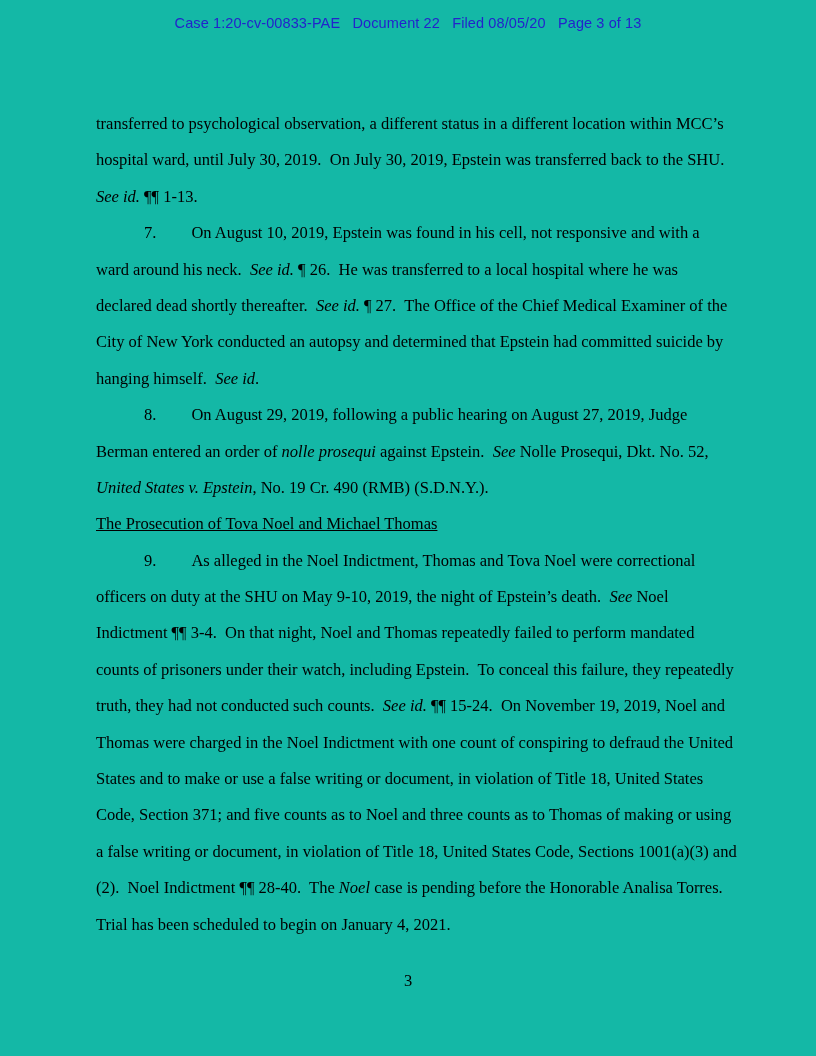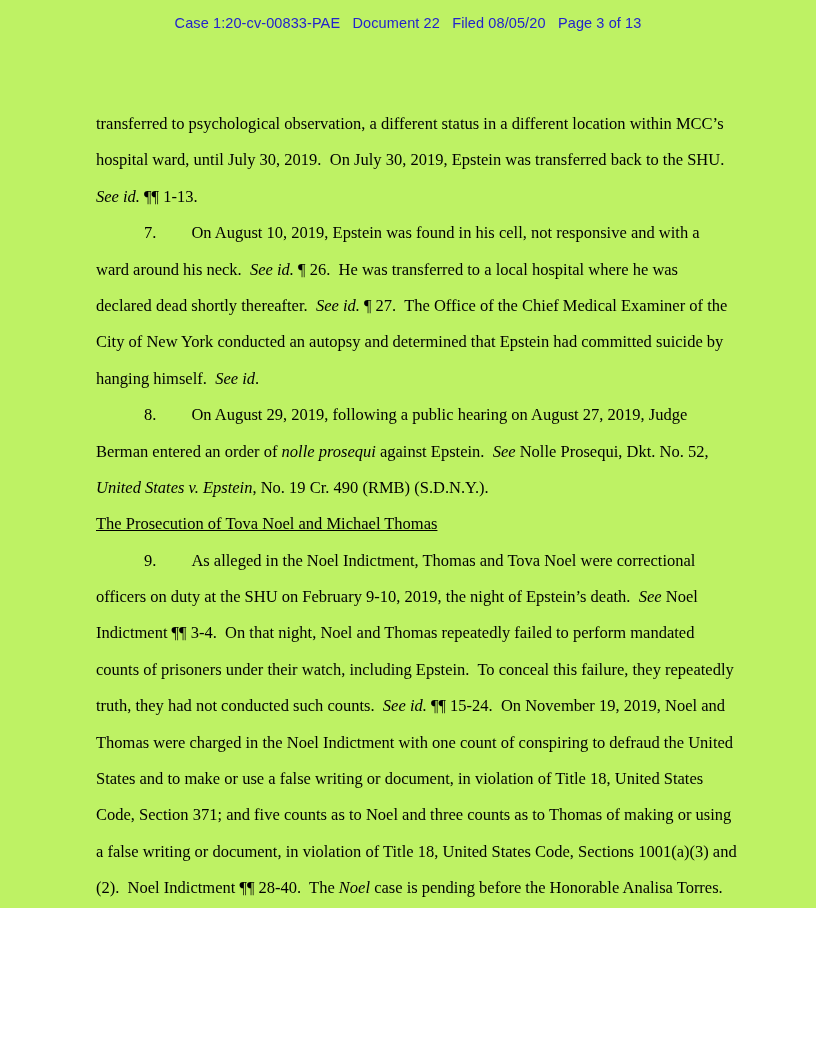--- a/index.html
+++ b/index.html
@@ -3,22 +3,22 @@
 <meta charset="utf-8">
 <style>
   html, body {
     margin: 0;
     padding: 0;
     background: #ffffff;
   }
   .page {
     position: relative;
     width: 816px;
-    height: 908px;
-    background: #bef264;
+    height: 1056px;
+    background: #14b8a6;
     overflow: hidden;
   }
   .stamp {
     position: absolute;
     top: 15px;
     left: 0;
     right: 0;
     text-align: center;
     font-family: "Liberation Sans", sans-serif;
     font-size: 14.5px;
@@ -71,21 +71,21 @@
       <div class="line"><span class="tab" style="width: 48px;"></span><span class="seg">7.</span><span class="tab" style="width: 35px;"></span><span class="seg">On August 10, 2019, Epstein was found in his cell, not responsive and with a</span></div>
       <div class="line"><span class="seg">ward around his neck.  </span><span class="seg i">See id.</span><span class="seg"> ¶ 26.  He was transferred to a local hospital where he was</span></div>
       <div class="line"><span class="seg">declared dead shortly thereafter.  </span><span class="seg i">See id.</span><span class="seg"> ¶ 27.  The Office of the Chief Medical Examiner of the</span></div>
       <div class="line"><span class="seg">City of New York conducted an autopsy and determined that Epstein had committed suicide by</span></div>
       <div class="line"><span class="seg">hanging himself.  </span><span class="seg i">See id</span><span class="seg">.</span></div>
       <div class="line"><span class="tab" style="width: 48px;"></span><span class="seg">8.</span><span class="tab" style="width: 35px;"></span><span class="seg">On August 29, 2019, following a public hearing on August 27, 2019, Judge</span></div>
       <div class="line"><span class="seg">Berman entered an order of </span><span class="seg i">nolle prosequi</span><span class="seg"> against Epstein.  </span><span class="seg i">See</span><span class="seg"> Nolle Prosequi, Dkt. No. 52,</span></div>
       <div class="line"><span class="seg i">United States v. Epstein</span><span class="seg">, No. 19 Cr. 490 (RMB) (S.D.N.Y.).</span></div>
       <div class="line center"><span class="seg u">The Prosecution of Tova Noel and Michael Thomas</span></div>
       <div class="line"><span class="tab" style="width: 48px;"></span><span class="seg">9.</span><span class="tab" style="width: 35px;"></span><span class="seg">As alleged in the Noel Indictment, Thomas and Tova Noel were correctional</span></div>
-      <div class="line"><span class="seg">officers on duty at the SHU on February 9-10, 2019, the night of Epstein’s death.  </span><span class="seg i">See</span><span class="seg"> Noel</span></div>
+      <div class="line"><span class="seg">officers on duty at the SHU on May 9-10, 2019, the night of Epstein’s death.  </span><span class="seg i">See</span><span class="seg"> Noel</span></div>
       <div class="line"><span class="seg">Indictment ¶¶ 3-4.  On that night, Noel and Thomas repeatedly failed to perform mandated</span></div>
       <div class="line"><span class="seg">counts of prisoners under their watch, including Epstein.  To conceal this failure, they repeatedly</span></div>
       <div class="line"><span class="seg">truth, they had not conducted such counts.  </span><span class="seg i">See id.</span><span class="seg"> ¶¶ 15-24.  On November 19, 2019, Noel and</span></div>
       <div class="line"><span class="seg">Thomas were charged in the Noel Indictment with one count of conspiring to defraud the United</span></div>
       <div class="line"><span class="seg">States and to make or use a false writing or document, in violation of Title 18, United States</span></div>
       <div class="line"><span class="seg">Code, Section 371; and five counts as to Noel and three counts as to Thomas of making or using</span></div>
       <div class="line"><span class="seg">a false writing or document, in violation of Title 18, United States Code, Sections 1001(a)(3) and</span></div>
       <div class="line"><span class="seg">(2).  Noel Indictment ¶¶ 28-40.  The </span><span class="seg i">Noel</span><span class="seg"> case is pending before the Honorable Analisa Torres.</span></div>
       <div class="line"><span class="seg">Trial has been scheduled to begin on January 4, 2021.</span></div>
     </div>

